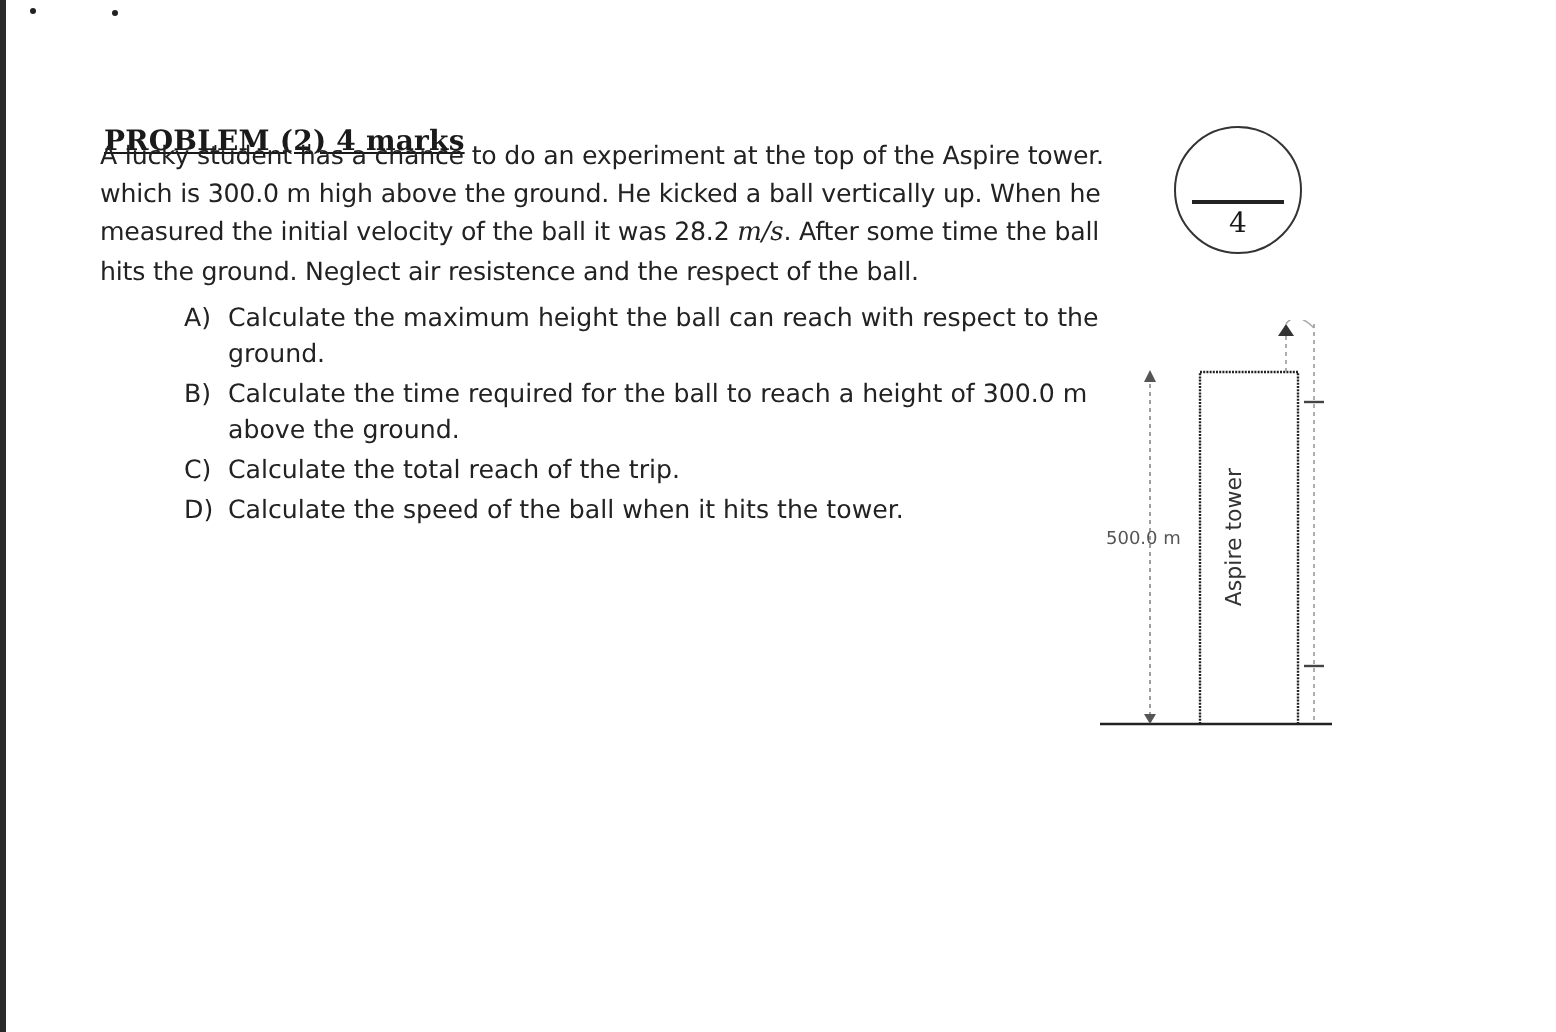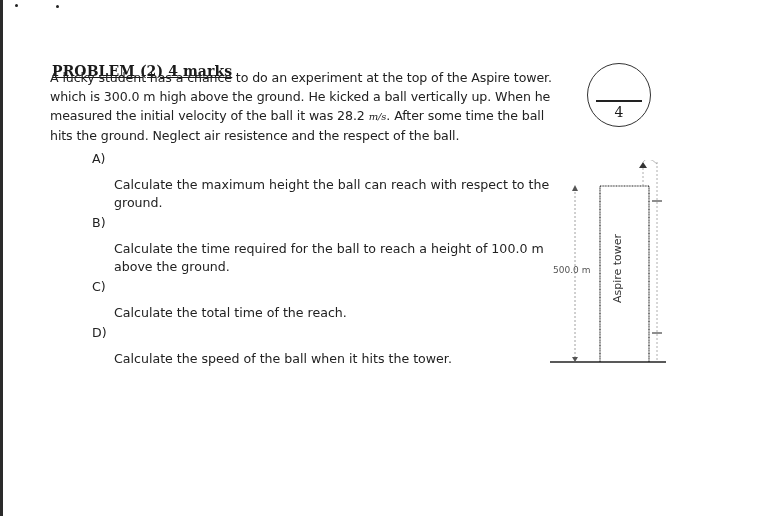--- a/index.html
+++ b/index.html
@@ -11,25 +11,25 @@
     .dot { position: absolute; width: 3px; height: 3px; background: #222; border-radius: 50%; }
     .title {
       position: absolute; left: 52px; top: 63px;
       font-family: "DejaVu Serif", serif; font-size: 14px; font-weight: bold;
       text-decoration: underline; letter-spacing: 0.1px; color: #1a1a1a;
     }
     .para {
       position: absolute; left: 50px; top: 68px; width: 510px;
       font-size: 12.6px; line-height: 19px; letter-spacing: -0.1px; color: #222;
     }
-    .para .unit { font-family: "DejaVu Serif", serif; font-style: italic; font-size: 10px; }
+    .para .unit { font-family: "DejaVu Serif", serif; font-style: italic; font-size: 13px; }
     .list { position: absolute; left: 92px; top: 150px; width: 460px; font-size: 12.6px; line-height: 18px; color: #222; }
     .item { display: flex; margin-bottom: 2px; }
     .item .letter { width: 22px; flex: none; }
-    .item .text { flex: 1; margin-top: 26px; }
+    .item .text { flex: 1; }
     .score { position: absolute; left: 587px; top: 63px; width: 62px; height: 62px; border: 1.5px solid #333; border-radius: 50%; }
     .score .line { position: absolute; left: 8px; right: 8px; top: 36px; height: 1.5px; background: #222; }
     .score .num { position: absolute; left: 0; right: 0; top: 40px; text-align: center; font-family: "DejaVu Serif", serif; font-size: 14px; }
     svg.diagram { position: absolute; left: 540px; top: 160px; }
     .h-label { position: absolute; left: 553px; top: 265px; font-size: 9px; color: #555; }
     .tower-label {
       position: absolute; left: 607px; top: 262px; font-size: 11px; color: #333;
       transform: rotate(-90deg); transform-origin: center; white-space: nowrap;
       width: 80px; text-align: center; margin-left: -30px;
     }
@@ -47,25 +47,25 @@
   <span>A lucky student has a chance to do an experiment at the top of the Aspire tower. which is 300.0 m high above the ground. He kicked a ball vertically up. When he measured the initial velocity of the ball it was 28.2 </span><span class="unit">m/s</span><span>. After some time the ball hits the ground. Neglect air resistence and the respect of the ball.</span>
 </div>
 
 <div class="list">
   <div class="item">
     <span class="letter">A)</span>
     <span class="text">Calculate the maximum height the ball can reach with respect to the ground.</span>
   </div>
   <div class="item">
     <span class="letter">B)</span>
-    <span class="text">Calculate the time required for the ball to reach a height of 100.0 m above the ground.</span>
+    <span class="text">Calculate the time required for the ball to reach a height of 300.0 m above the ground.</span>
   </div>
   <div class="item">
     <span class="letter">C)</span>
-    <span class="text">Calculate the total time of the reach.</span>
+    <span class="text">Calculate the total reach of the trip.</span>
   </div>
   <div class="item">
     <span class="letter">D)</span>
     <span class="text">Calculate the speed of the ball when it hits the tower.</span>
   </div>
 </div>
 
 <div class="score">
   <div class="line"></div>
   <div class="num">4</div>

